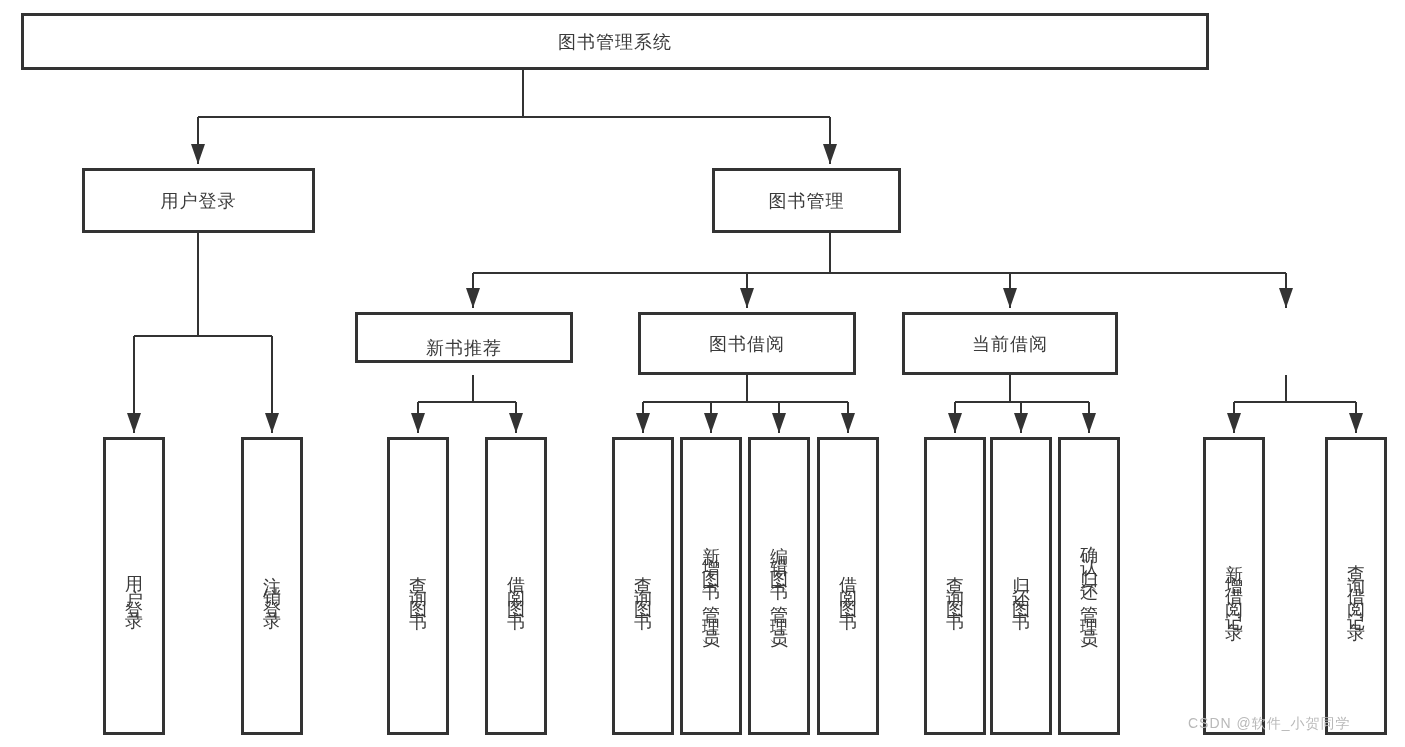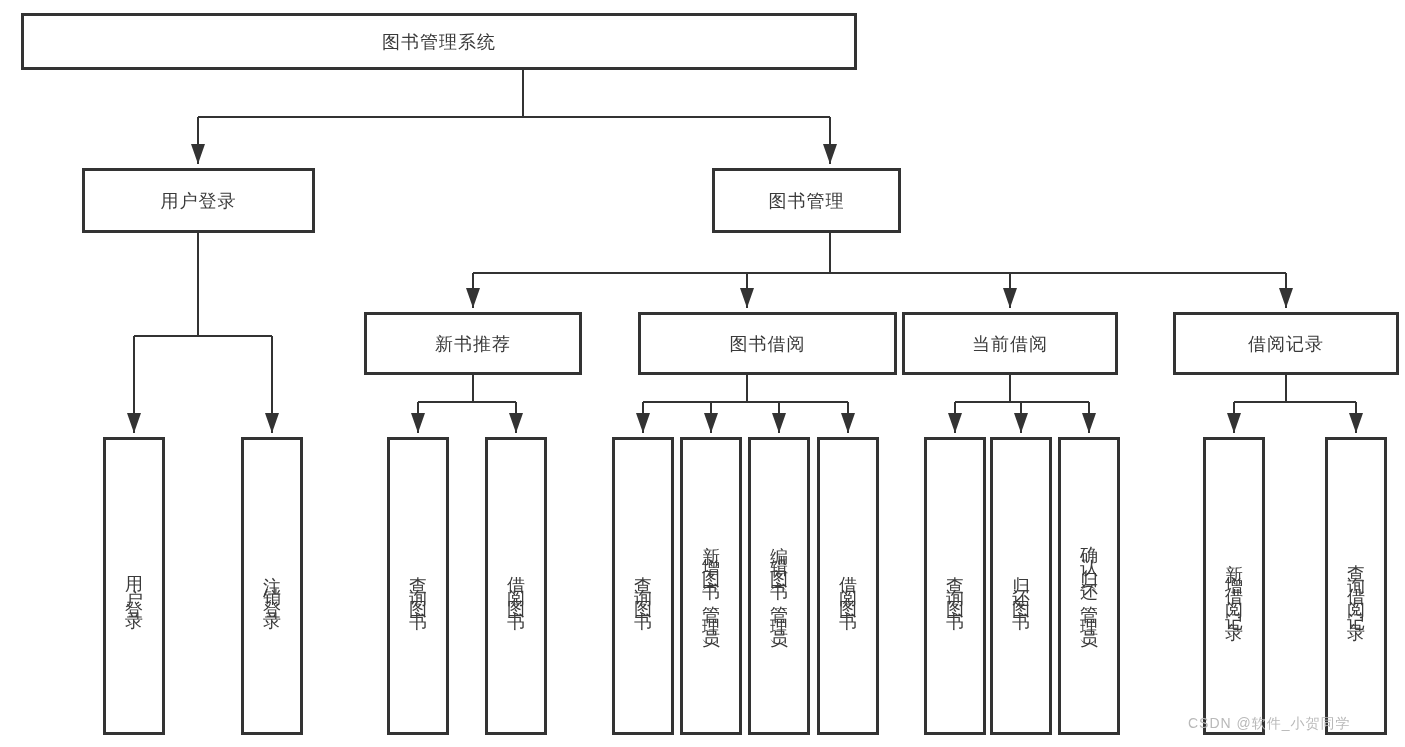--- a/index.html
+++ b/index.html
@@ -30,27 +30,27 @@
     letter-spacing:1px;
     z-index:2;
   }
   .node.leaf span{
     writing-mode:vertical-rl;
     text-orientation:mixed;
     letter-spacing:12px;
     line-height:1;
   }
   
-  .n-root{left:21px;top:13px;width:836px;height:57px;}
+  .n-root{left:21px;top:13px;width:1188px;height:57px;}
   
   .n-b0{left:82px;top:168px;width:233px;height:65px;}
   .n-b1{left:712px;top:168px;width:189px;height:65px;}
   
-  .n-l30{left:364px;top:312px;width:218px;height:63px;}
-  .n-l31{left:638px;top:312px;width:259px;height:63px;}
+  .n-l30{left:355px;top:312px;width:218px;height:51px;align-items:flex-end;}
+  .n-l31{left:638px;top:312px;width:218px;height:63px;}
   .n-l32{left:902px;top:312px;width:216px;height:63px;}
   .n-l33{left:1173px;top:312px;width:226px;height:63px;}
   
   .leaf{top:437px;width:62px;height:298px;}
   .n-f0{left:103px;}  .n-f1{left:241px;}
   .n-f2{left:387px;}  .n-f3{left:485px;}
   .n-f4{left:612px;}  .n-f5{left:680px;}  .n-f6{left:748px;}  .n-f7{left:817px;}
   .n-f8{left:924px;}  .n-f9{left:990px;}  .n-f10{left:1058px;}
   .n-f11{left:1203px;} .n-f12{left:1325px;}
   .watermark{
@@ -127,23 +127,20 @@
 
   <div class="node n-l30">
     <span>新书推荐</span>
   </div>
   <div class="node n-l31">
     <span>图书借阅</span>
   </div>
   <div class="node n-l32">
     <span>当前借阅</span>
   </div>
-  <div class="node n-l33">
-    <span>借阅记录</span>
-  </div>
 
   <div class="node leaf n-f0">
     <span>用户登录</span>
   </div>
   <div class="node leaf n-f1">
     <span>注销登录</span>
   </div>
   <div class="node leaf n-f2">
     <span>查询图书</span>
   </div>

